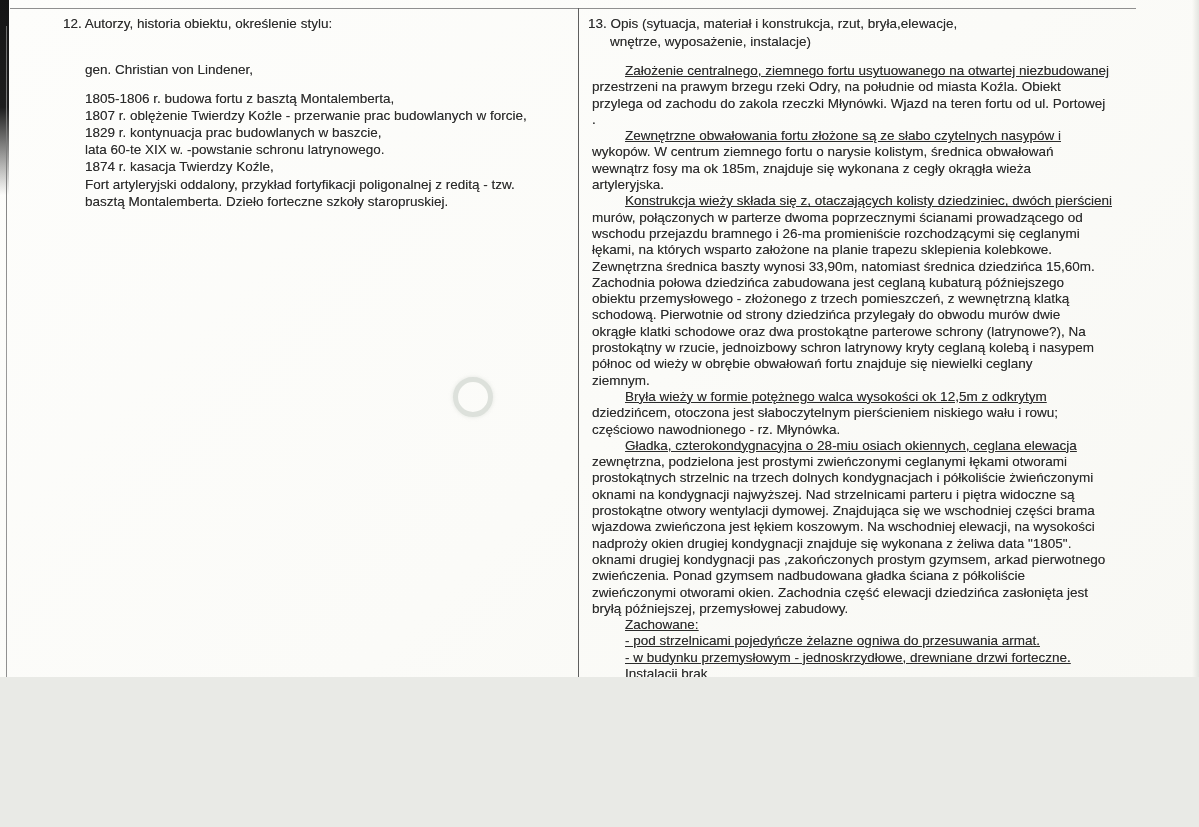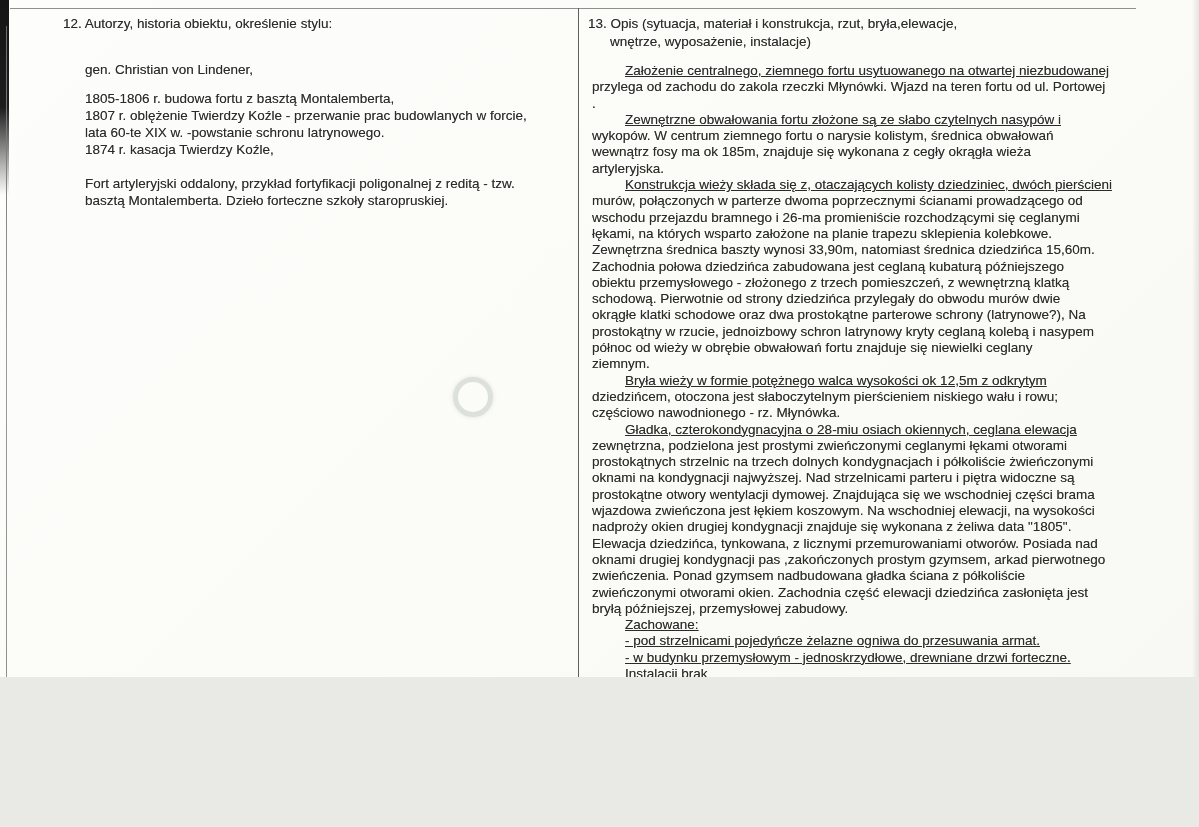--- a/index.html
+++ b/index.html
@@ -51,21 +51,21 @@
   .line { white-space: nowrap; }
   .col-left {
     position: absolute; left: 63px; top: 15px; width: 505px;
     font-size: 13.5px; line-height: 17px;
     text-shadow: 0 0 0.5px rgba(20,20,20,0.45);
   }
   .col-left .heading { white-space: nowrap; }
   .col-left .body { margin-left: 22px; }
   .author-line { margin-top: 29px; }
   .history-block { margin-top: 12px; }
-  .style-block { margin-top: 17px; }
+  .style-block { margin-top: 1px; }
   .col-right {
     position: absolute; left: 588px; top: 15px; width: 600px;
     font-size: 13.5px; line-height: 16.3px;
     text-shadow: 0 0 0.5px rgba(20,20,20,0.45);
   }
   .col-right .heading { white-space: nowrap; line-height: 17.5px; }
   .col-right .heading .cont { padding-left: 22px; }
   .col-right .body { margin-left: 4px; margin-top: 13px; }
   .para > .line:first-child { padding-left: 33px; text-decoration: underline; }
 </style>
@@ -83,38 +83,40 @@
   <div class="scan-edge-bottom"></div>
   <div class="stain-ring"></div>
 
   <div class="col-left">
     <div class="heading">12. Autorzy, historia obiektu, określenie stylu:</div>
     <div class="body">
       <div class="line author-line">gen. Christian von Lindener,</div>
       <div class="history-block">
           <div class="line">1805-1806 r. budowa fortu z basztą Montalemberta,</div>
           <div class="line">1807 r. oblężenie Twierdzy Koźle - przerwanie prac budowlanych w forcie,</div>
+          <div class="line">1829 r. kontynuacja prac budowlanych w baszcie,</div>
           <div class="line">lata 60-te XIX w. -powstanie schronu latrynowego.</div>
           <div class="line">1874 r. kasacja Twierdzy Koźle,</div>
         </div>
       <div class="style-block">
           <div class="line">Fort artyleryjski oddalony, przykład fortyfikacji poligonalnej z reditą - tzw.</div>
           <div class="line">basztą Montalemberta. Dzieło forteczne szkoły staropruskiej.</div>
         </div>
     </div>
   </div>
 
   <div class="col-right">
     <div class="heading">
       <div class="line">13. Opis (sytuacja, materiał i konstrukcja, rzut, bryła,elewacje,</div>
       <div class="line cont">wnętrze, wyposażenie, instalacje)</div>
     </div>
     <div class="body">
       <div class="para">
           <div class="line">Założenie centralnego, ziemnego fortu usytuowanego na otwartej niezbudowanej</div>
+          <div class="line">przestrzeni na prawym brzegu rzeki Odry, na południe od miasta Koźla. Obiekt</div>
           <div class="line">przylega od zachodu do zakola rzeczki Młynówki. Wjazd na teren fortu od ul. Portowej</div>
           <div class="line">.</div>
         </div>
       <div class="para">
           <div class="line">Zewnętrzne obwałowania fortu złożone są ze słabo czytelnych nasypów i</div>
           <div class="line">wykopów. W centrum ziemnego fortu o narysie kolistym, średnica obwałowań</div>
           <div class="line">wewnątrz fosy ma ok 185m, znajduje się wykonana z cegły okrągła wieża</div>
           <div class="line">artyleryjska.</div>
         </div>
       <div class="para">
@@ -137,21 +139,20 @@
           <div class="line">częściowo nawodnionego - rz. Młynówka.</div>
         </div>
       <div class="para">
           <div class="line">Gładka, czterokondygnacyjna o 28-miu osiach okiennych, ceglana elewacja</div>
           <div class="line">zewnętrzna,  podzielona jest prostymi zwieńczonymi ceglanymi łękami otworami</div>
           <div class="line">prostokątnych strzelnic na trzech dolnych kondygnacjach i półkoliście żwieńczonymi</div>
           <div class="line">oknami na kondygnacji najwyższej. Nad strzelnicami parteru i piętra widoczne są</div>
           <div class="line">prostokątne otwory wentylacji dymowej. Znajdująca się we wschodniej części brama</div>
           <div class="line">wjazdowa zwieńczona jest łękiem koszowym. Na wschodniej elewacji, na wysokości</div>
           <div class="line">nadproży okien drugiej kondygnacji znajduje się wykonana z żeliwa data "1805".</div>
-          <div class="line">Elewacja dziedzińca, tynkowana, z licznymi przemurowaniami otworów. Posiada nad</div>
           <div class="line">oknami drugiej kondygnacji pas ,zakończonych prostym gzymsem, arkad pierwotnego</div>
           <div class="line">zwieńczenia. Ponad gzymsem nadbudowana gładka ściana z półkoliście</div>
           <div class="line">zwieńczonymi otworami okien. Zachodnia część elewacji dziedzińca zasłonięta jest</div>
           <div class="line">bryłą późniejszej, przemysłowej zabudowy.</div>
         </div>
       <div class="para">
           <div class="line">Zachowane:</div>
         </div>
       <div class="para">
           <div class="line">- pod strzelnicami pojedyńcze żelazne ogniwa do przesuwania armat.</div>

